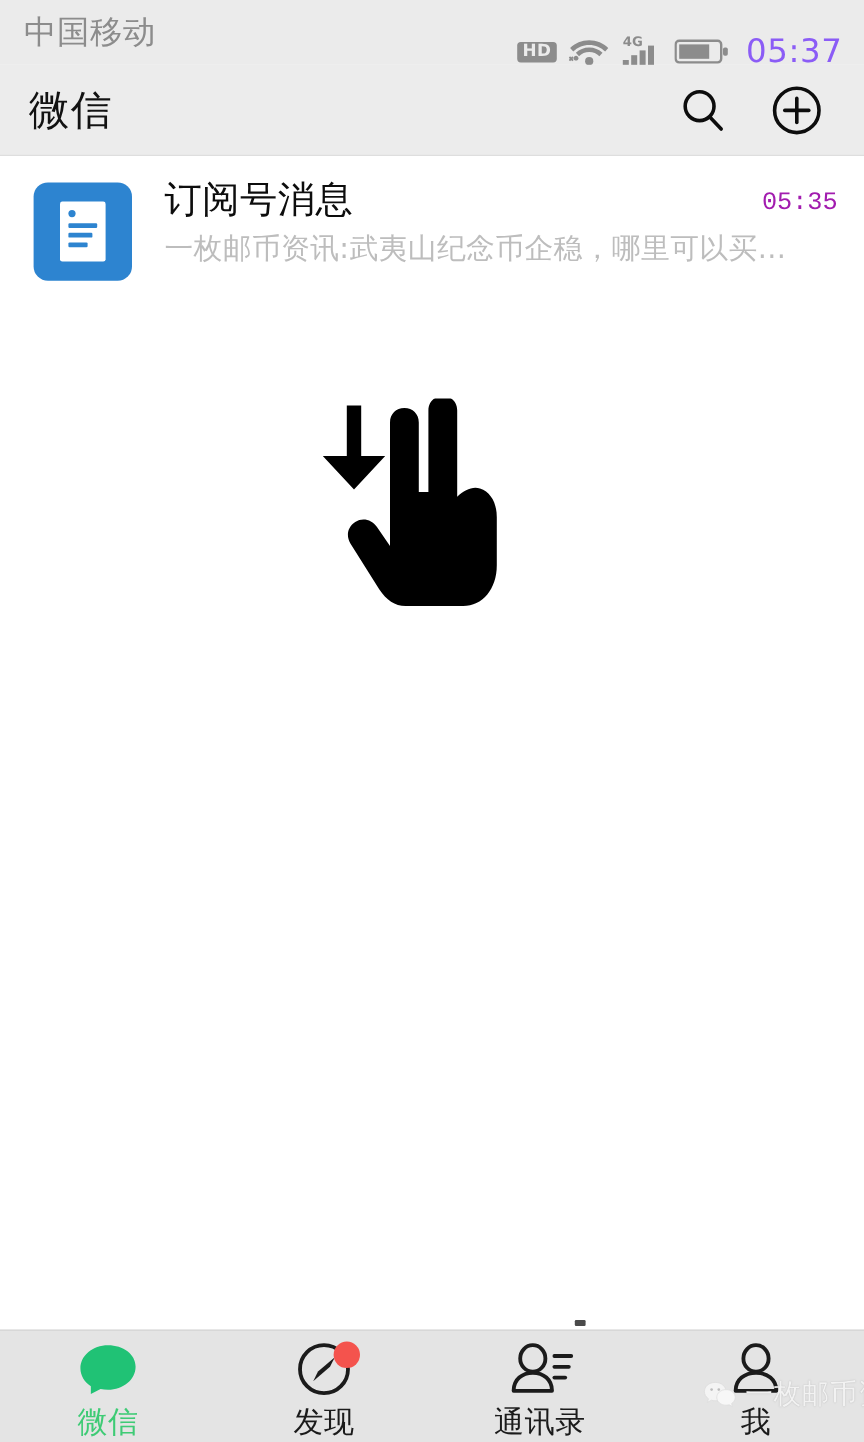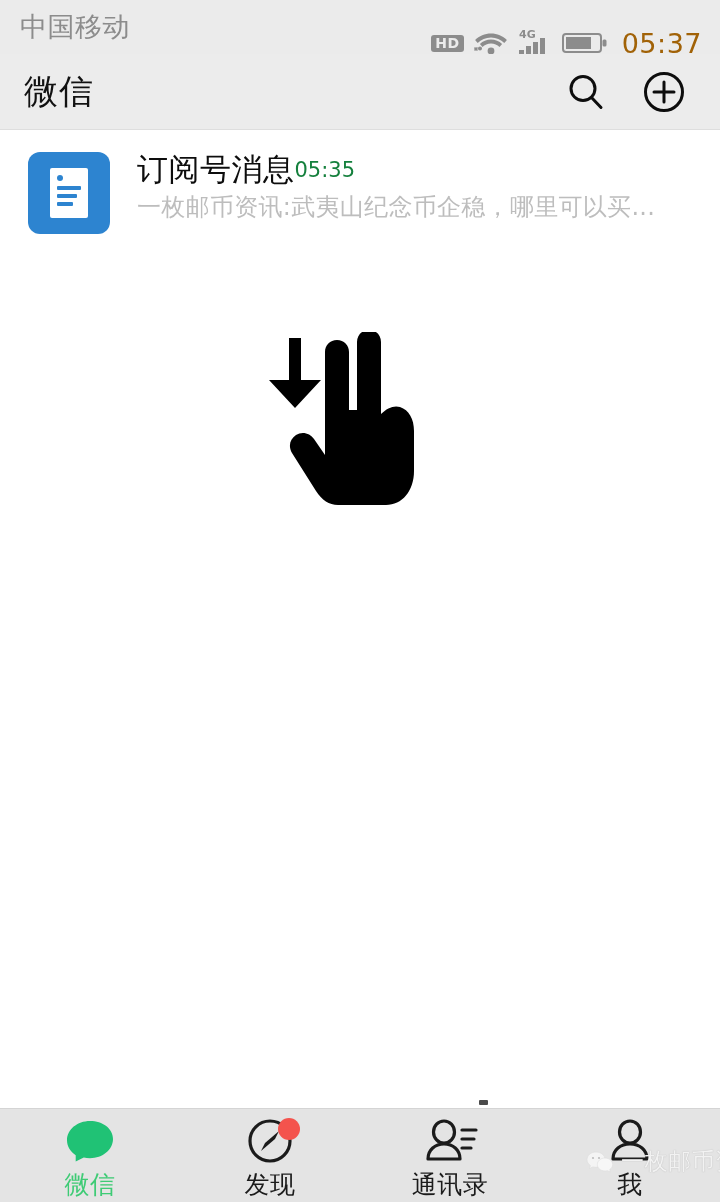--- a/index.html
+++ b/index.html
@@ -20,21 +20,21 @@
     padding:0 18px 0 20px;
   }
   .carrier { font-size:27px; color:#8c8c8c; letter-spacing:0.5px; }
   .status-right { display:flex; align-items:center; gap:10px;margin-top:32px; }
   .hd-badge {
     background:#8c8c8c; color:#ebebeb; font-size:14px; font-weight:bold;
     padding:1px 4px 2px 4px; border-radius:3px; line-height:1;
     letter-spacing:0.5px;
   }
   .ico { display:block; }
-  .clock { font-size:27px; color:#a16207; margin-left:4px; letter-spacing:0.5px; }
+  .clock { font-size:27px; color:#8b5cf6; margin-left:4px; letter-spacing:0.5px; }
 
   
   .header {
     position:absolute; top:54px; left:0; width:720px; height:76px;
     background:#ececec;
     display:flex; align-items:center; justify-content:space-between;
     padding:0 32px 0 24px;
     border-bottom:1px solid #dedede;
   }
   .app-title { font-size:34px; color:#121212; letter-spacing:1px; }
@@ -56,23 +56,23 @@
   .avatar .doc {
     width:38px; height:50px; background:#fff; border-radius:2px;
     padding:7px 6px 0 7px;
   }
   .avatar .doc .dot { width:6px; height:6px; border-radius:50%; background:#2d84d0; margin-bottom:5px; }
   .avatar .doc .ln { height:4px; background:#2d84d0; margin-bottom:4px; border-radius:1px; }
   .avatar .doc .ln.w1 { width:24px; }
   .avatar .doc .ln.w2 { width:20px; }
   .avatar .doc .ln.w3 { width:16px; }
   .chat-body { flex:1 1 auto; padding-left:27px; min-width:0; }
-  .chat-toprow { display:flex; align-items:flex-start; justify-content:flex-start; }
+  .chat-toprow { display:flex; align-items:flex-start; justify-content:space-between;font-family:Liberation Mono, monospace; }
   .chat-title { font-size:31px; color:#0d0d0d; line-height:1.15; letter-spacing:0.5px; }
-  .chat-time { font-size:21px; color:#15803d; padding-top:6px; white-space:nowrap; }
+  .chat-time { font-size:21px; color:#a21caf; padding-top:6px; white-space:nowrap; }
   .chat-snippet {
     font-size:24px; color:#bdbdbd; margin-top:3px;
     white-space:nowrap; overflow:hidden; text-overflow:clip; letter-spacing:0.3px;
   }
 
   
   .gesture { position:absolute; left:248px; top:332px; width:200px; height:190px; }
   .stray-mark { position:absolute; left:479px; top:1100px; width:9px; height:5px; background:#4a4a4a; border-radius:1px; }
 
   

